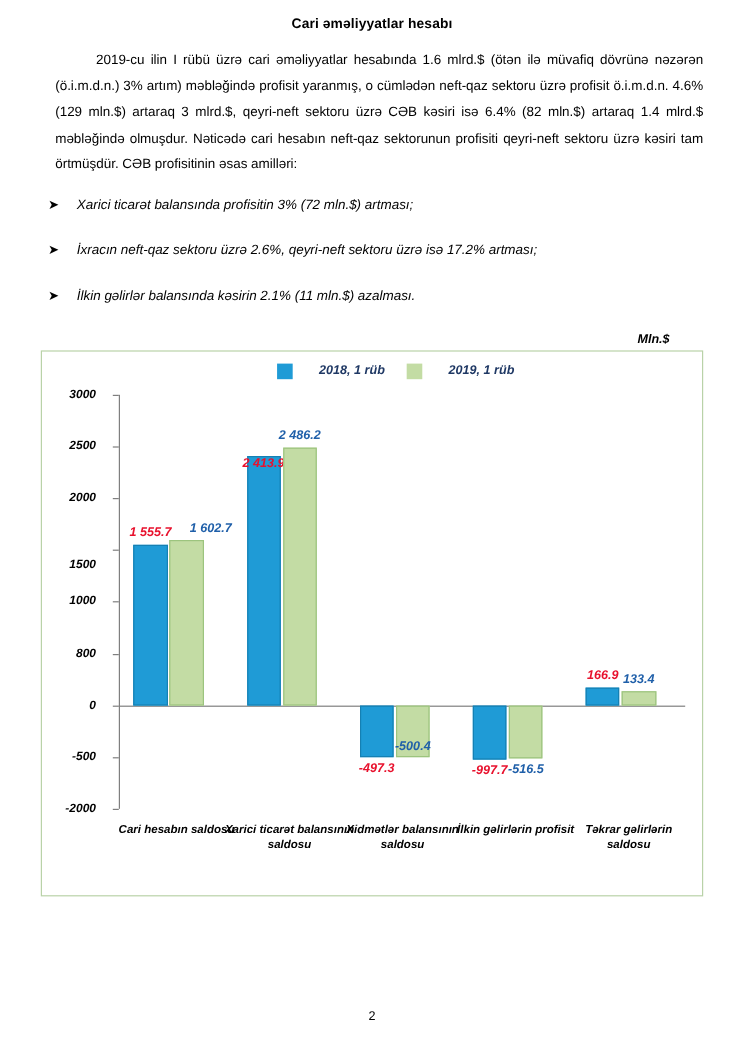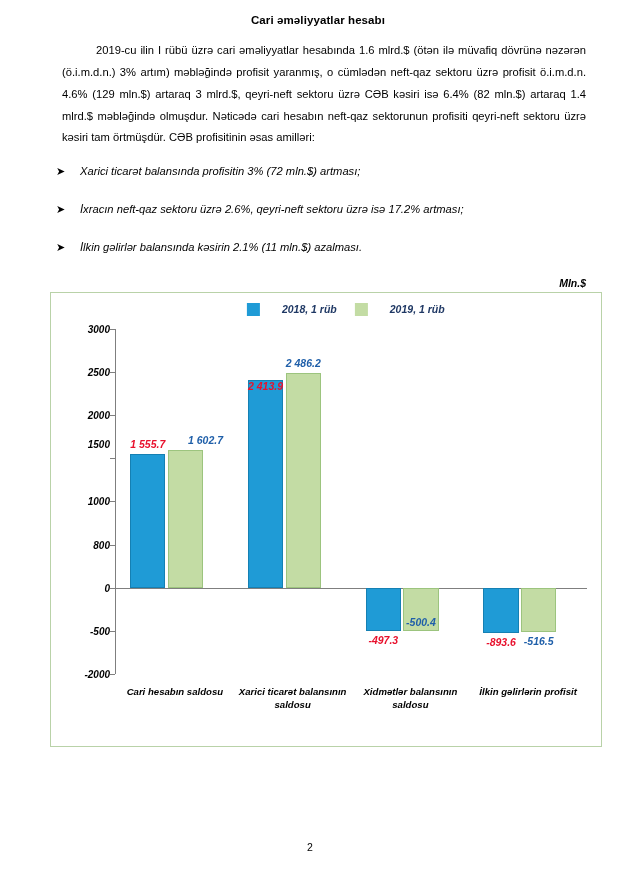--- a/index.html
+++ b/index.html
@@ -13,21 +13,21 @@
     font-family: "Liberation Sans", sans-serif;
     color: #000000;
     position: relative;
     overflow: hidden;
   }
   .page {
     position: relative;
     width: 620px;
     height: 871px;
     box-sizing: border-box;
-    padding: 14px 34px 0 50px;
+    padding: 14px 34px 0 34px;
   }
   .doc-title {
     text-align: center;
     font-weight: bold;
     font-size: 11.5px;
     margin: 0 0 14px 0;
     letter-spacing: 0.1px;
   }
   .body-par {
     font-size: 11.2px;
@@ -57,21 +57,21 @@
     font-style: normal;
     color: #000;
   }
 
   
   .units {
     text-align: right;
     font-size: 10.5px;
     font-style: italic;
     font-weight: bold;
-    margin: 8px 0 3px 0;
+    margin: 8px 28px 3px 0;
   }
   .chart-box {
     position: relative;
     width: 552px;
     height: 455px;
     border: 1px solid #b9d2a8;
     box-sizing: border-box;
     background: #ffffff;
     margin: 0 auto;
   }
@@ -93,21 +93,21 @@
   .axis-line-x {
     position: absolute;
     left: 0;
     right: 0;
     height: 1px;
     background: #7f7f7f;
   }
   .ytick {
     position: absolute;
     right: 100%;
-    margin-right: 5px;
+    margin-right: 19px;
     transform: translateY(-50%);
     font-size: 10px;
     font-style: italic;
     font-weight: bold;
     color: #000;
     white-space: nowrap;
   }
   .ytickmark {
     position: absolute;
     right: 100%;
@@ -233,21 +233,21 @@
           <div class="ytick" style="top: 345px;">-2000</div>
           <div class="ytickmark" style="top: 345px;"></div>
           <div class="ytick" style="top: 301.875px;">-500</div>
           <div class="ytickmark" style="top: 301.875px;"></div>
           <div class="ytick" style="top: 258.75px;">0</div>
           <div class="ytickmark" style="top: 258.75px;"></div>
           <div class="ytick" style="top: 215.625px;">800</div>
           <div class="ytickmark" style="top: 215.625px;"></div>
           <div class="ytick" style="top: 172.5px;">1000</div>
           <div class="ytickmark" style="top: 172.5px;"></div>
-          <div class="ytick" style="top: 115px;">1500</div>
+          <div class="ytick" style="top: 142px;">1500</div>
           <div class="ytickmark" style="top: 129.375px;"></div>
           <div class="ytick" style="top: 86.25px;">2000</div>
           <div class="ytickmark" style="top: 86.25px;"></div>
           <div class="ytick" style="top: 43.125px;">2500</div>
           <div class="ytickmark" style="top: 43.125px;"></div>
           <div class="ytick" style="top: 0px;">3000</div>
           <div class="ytickmark" style="top: 0px;"></div>
         </div>
       <div class="bars" id="bars">
           <div class="group">
@@ -266,23 +266,30 @@
           </div>
           <div class="group">
             <div class="bar s0" style="left: 12%; width: 30%; top: 258.75px; height: 42.8921px;"></div>
             <div class="bar-label s0" style="left: 27%; top: 304.642px;">-497.3</div>
             <div class="bar s1" style="left: 44%; width: 30%; top: 258.75px; height: 43.1595px;"></div>
             <div class="bar-label s1" style="left: 59%; top: 287px; text-align: center;">-500.4</div>
             <div class="cat-label">Xidmətlər balansının saldosu</div>
           </div>
           <div class="group">
             <div class="bar s0" style="left: 12%; width: 30%; top: 258.75px; height: 45.5228px;"></div>
-            <div class="bar-label s0" style="left: 27%; top: 307.273px;">-893.6</div>
+            <div class="bar-label s0" style="left: 27%; top: 307.273px;">-997.7</div>
             <div class="bar s1" style="left: 44%; width: 30%; top: 258.75px; height: 44.5481px;"></div>
             <div class="bar-label s1" style="left: 59%; top: 306.298px;">-516.5</div>
             <div class="cat-label">İlkin gəlirlərin profisit</div>
           </div>
+          <div class="group">
+            <div class="bar s0" style="left: 12%; width: 30%; top: 244.355px; height: 14.3951px;"></div>
+            <div class="bar-label s0" style="left: 27%; top: 228.355px;">166.9</div>
+            <div class="bar s1" style="left: 44%; width: 30%; top: 247.244px; height: 11.5058px;"></div>
+            <div class="bar-label s1" style="left: 59%; top: 231.244px;">133.4</div>
+            <div class="cat-label">Təkrar gəlirlərin saldosu</div>
+          </div>
         </div>
     </div>
   </div>
 
   <div class="page-num">2</div>
 </div>
 
 </body></html>

